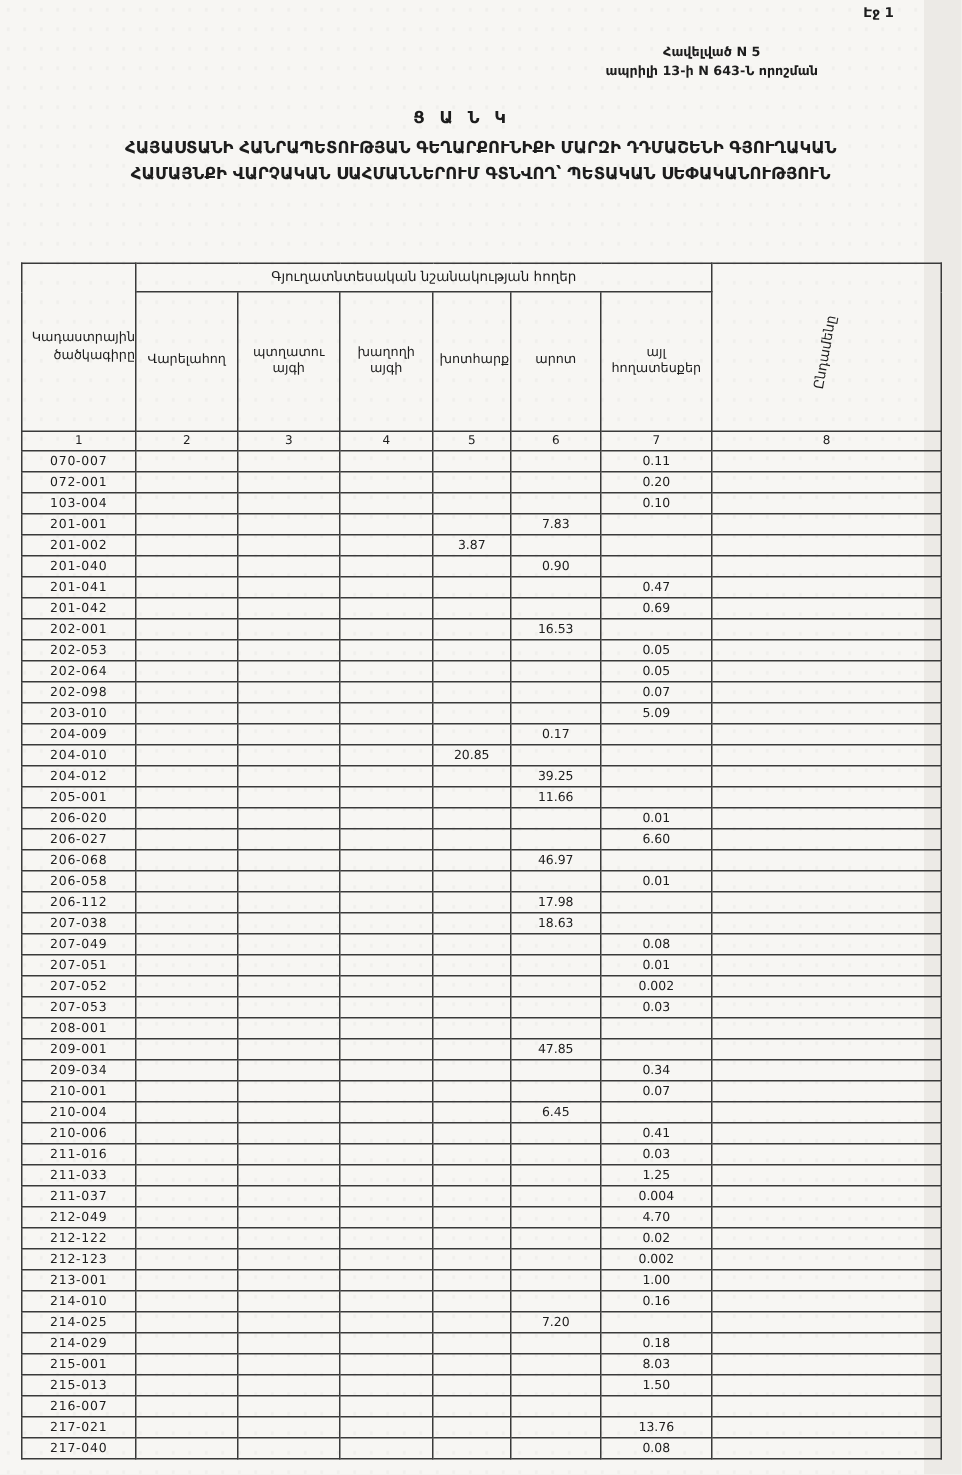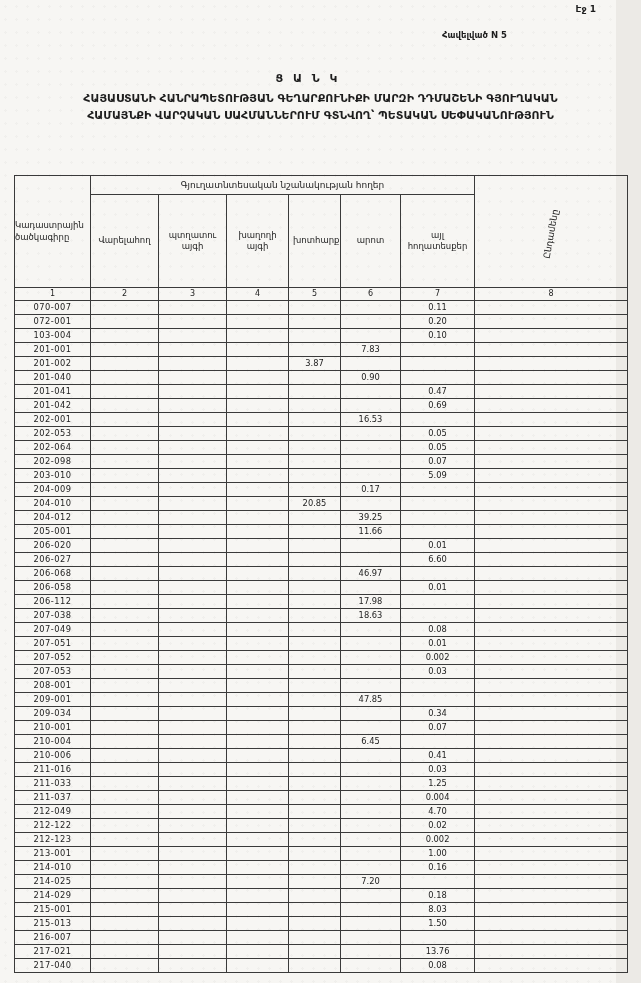--- a/index.html
+++ b/index.html
@@ -40,21 +40,21 @@
   .land-table th,.land-table td{
     border:1px solid #3a3a3a;
     font-weight:normal;
     padding:0;
     overflow:hidden;
   }
   .h-group{
     height:18px;font-size:9px;text-align:center;vertical-align:middle;
   }
   .h-code{
-    font-size:8.5px;text-align:left;vertical-align:middle;padding:0 5px;
+    font-size:8.5px;text-align:right;vertical-align:middle;padding:0 5px;
     line-height:1.35;
   }
   tr.subhead th{
     height:92px;font-size:8.5px;text-align:center;vertical-align:middle;
     padding:0 4px;line-height:1.35;
   }
   .h-total{vertical-align:middle;text-align:center;}
   .rot{
     display:inline-block;
     transform:rotate(-80deg);
@@ -72,20 +72,21 @@
 </style>
 </head>
 <body>
 
 <div class="page">
 
   <div class="page-num">Էջ 1</div>
 
   <div class="appendix">
     <div>Հավելված N 5</div>
+    <div>ապրիլի 13-ի N 643-Ն որոշման</div>
   </div>
 
   <div class="doc-title">Ց Ա Ն Կ</div>
 
   <div class="doc-subtitle">
     <div>ՀԱՅԱՍՏԱՆԻ ՀԱՆՐԱՊԵՏՈՒԹՅԱՆ ԳԵՂԱՐՔՈՒՆԻՔԻ ՄԱՐԶԻ ԴԴՄԱՇԵՆԻ ԳՅՈՒՂԱԿԱՆ</div>
     <div>ՀԱՄԱՅՆՔԻ ՎԱՐՉԱԿԱՆ ՍԱՀՄԱՆՆԵՐՈՒՄ ԳՏՆՎՈՂ՝ ՊԵՏԱԿԱՆ ՍԵՓԱԿԱՆՈՒԹՅՈՒՆ</div>
   </div>
 
   <table class="land-table">

